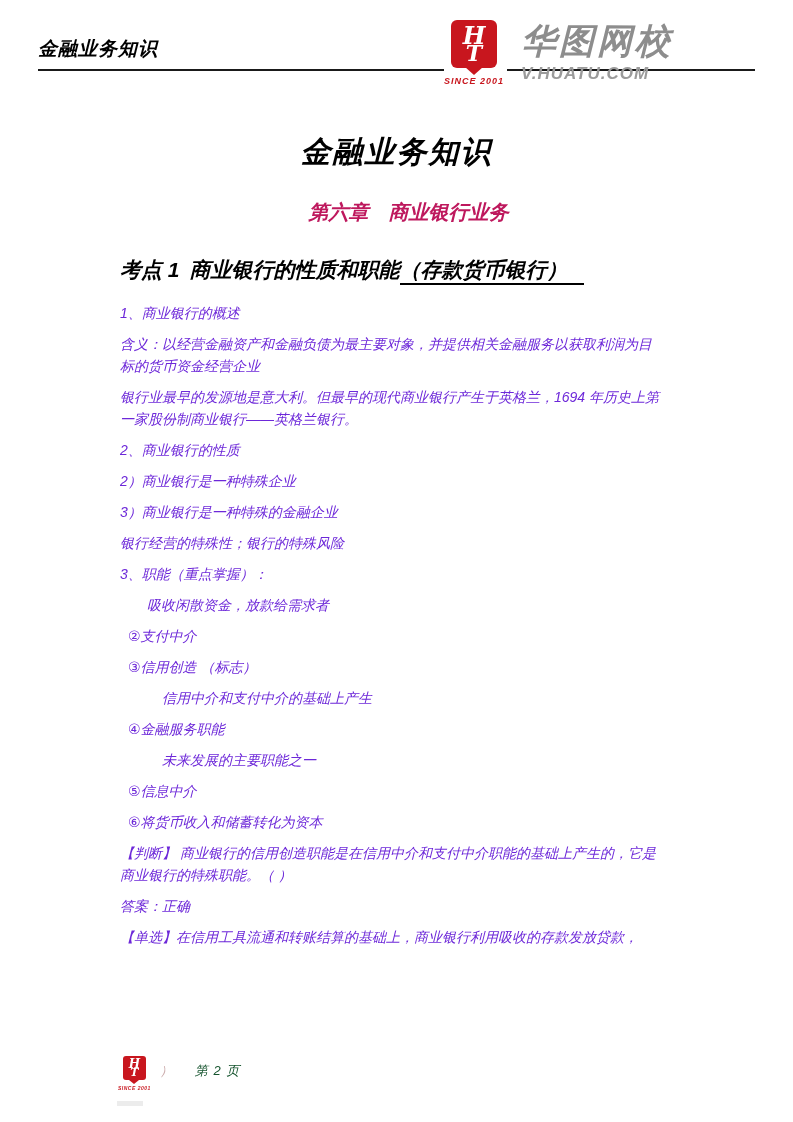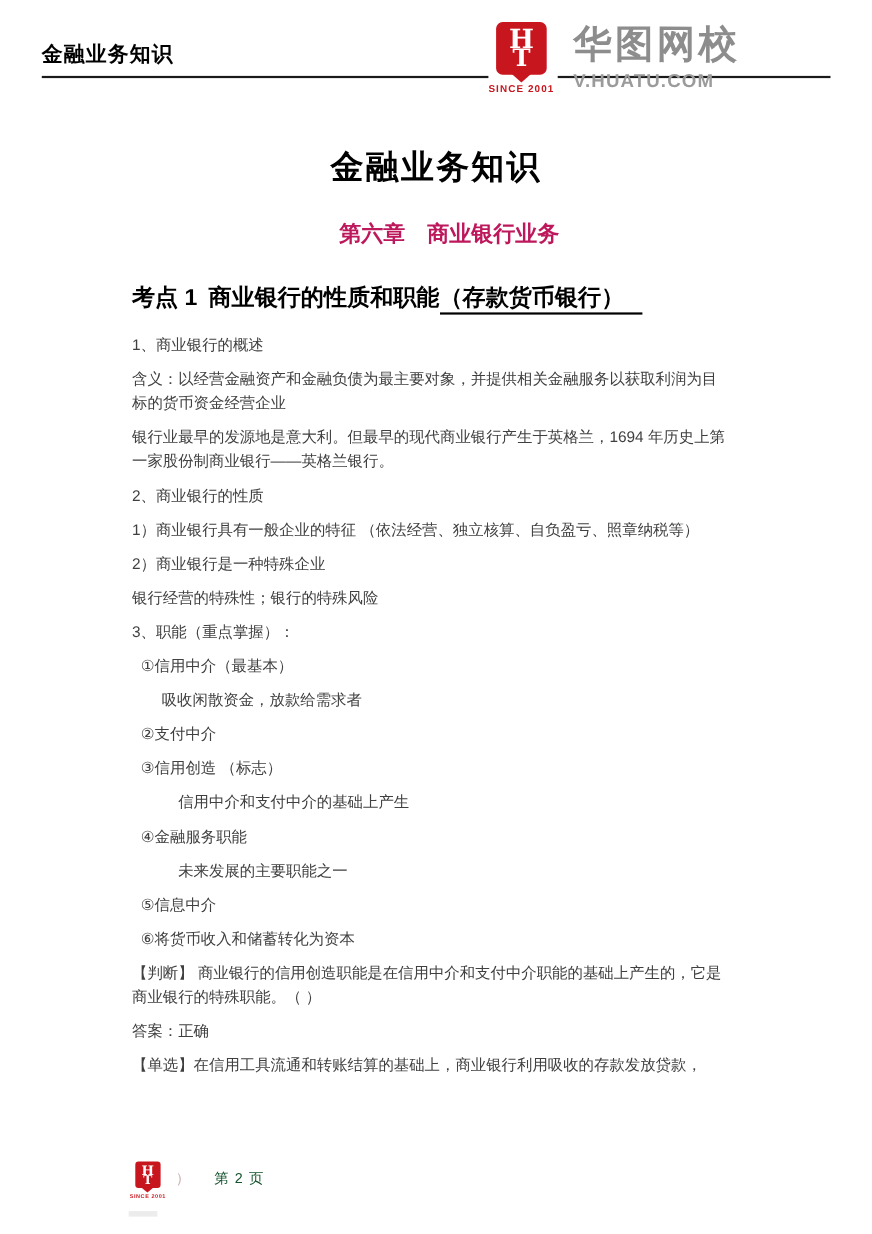--- a/index.html
+++ b/index.html
@@ -3,20 +3,21 @@
 <meta charset="utf-8">
 <style>
   html,body{margin:0;padding:0;background:#ffffff;}
   .page{
     position:relative;
     width:793px;height:1122px;
     background:#ffffff;
     font-family:"Liberation Sans","DejaVu Sans",sans-serif;
     color:#3f3f3f;
     overflow:hidden;
+    font-style:italic;
   }
   
   .hdr-title{
     position:absolute;left:38px;top:36px;
     font-size:19px;font-weight:bold;color:#000;
     letter-spacing:1px;
   }
   .hdr-rule{
     position:absolute;left:38px;top:69px;
     width:717px;height:2px;background:#1a1a1a;
@@ -75,21 +76,21 @@
     font-size:21px;font-weight:bold;color:#000;white-space:nowrap;
   }
   .section-heading .sec-main{margin-left:10px;}
   .sec-underline{
     border-bottom:2px solid #000;
     padding-bottom:2px;padding-right:16px;
   }
   
   .body-text{
     position:absolute;top:302px;left:120px;width:540px;
-    font-size:14px;line-height:22px;color:#404040;
+    font-size:14px;line-height:22px;color:#6d28d9;
   }
   .bp{margin:0 0 9px 0;}
   .ind-a{margin-left:8px;}
   .ind-b{margin-left:27px;}
   .ind-c{margin-left:42px;}
   
   .footer{
     position:absolute;left:118px;top:1056px;
     display:flex;align-items:center;
   }
@@ -143,25 +144,24 @@
 
   <div class="section-heading">
     <span class="sec-prefix">考点 1</span><span class="sec-main">商业银行的性质和职能</span><span class="sec-underline">（存款货币银行）</span>
   </div>
 
   <div class="body-text">
     <p class="bp">1、商业银行的概述</p>
     <p class="bp">含义：以经营金融资产和金融负债为最主要对象，并提供相关金融服务以获取利润为目标的货币资金经营企业</p>
     <p class="bp">银行业最早的发源地是意大利。但最早的现代商业银行产生于英格兰，1694 年历史上第一家股份制商业银行——英格兰银行。</p>
     <p class="bp">2、商业银行的性质</p>
-    <p class="bp">1）商业银行具有一般企业的特征 （依法经营、独立核算、自负盈亏、照章纳税等）</p>
     <p class="bp">2）商业银行是一种特殊企业</p>
+    <p class="bp">3）商业银行是一种特殊的金融企业</p>
     <p class="bp">银行经营的特殊性；银行的特殊风险</p>
     <p class="bp">3、职能（重点掌握）：</p>
-    <p class="bp ind-a">①信用中介（最基本）</p>
     <p class="bp ind-b">吸收闲散资金，放款给需求者</p>
     <p class="bp ind-a">②支付中介</p>
     <p class="bp ind-a">③信用创造 （标志）</p>
     <p class="bp ind-c">信用中介和支付中介的基础上产生</p>
     <p class="bp ind-a">④金融服务职能</p>
     <p class="bp ind-c">未来发展的主要职能之一</p>
     <p class="bp ind-a">⑤信息中介</p>
     <p class="bp ind-a">⑥将货币收入和储蓄转化为资本</p>
     <p class="bp">【判断】 商业银行的信用创造职能是在信用中介和支付中介职能的基础上产生的，它是商业银行的特殊职能。（ ）</p>
     <p class="bp">答案：正确</p>

